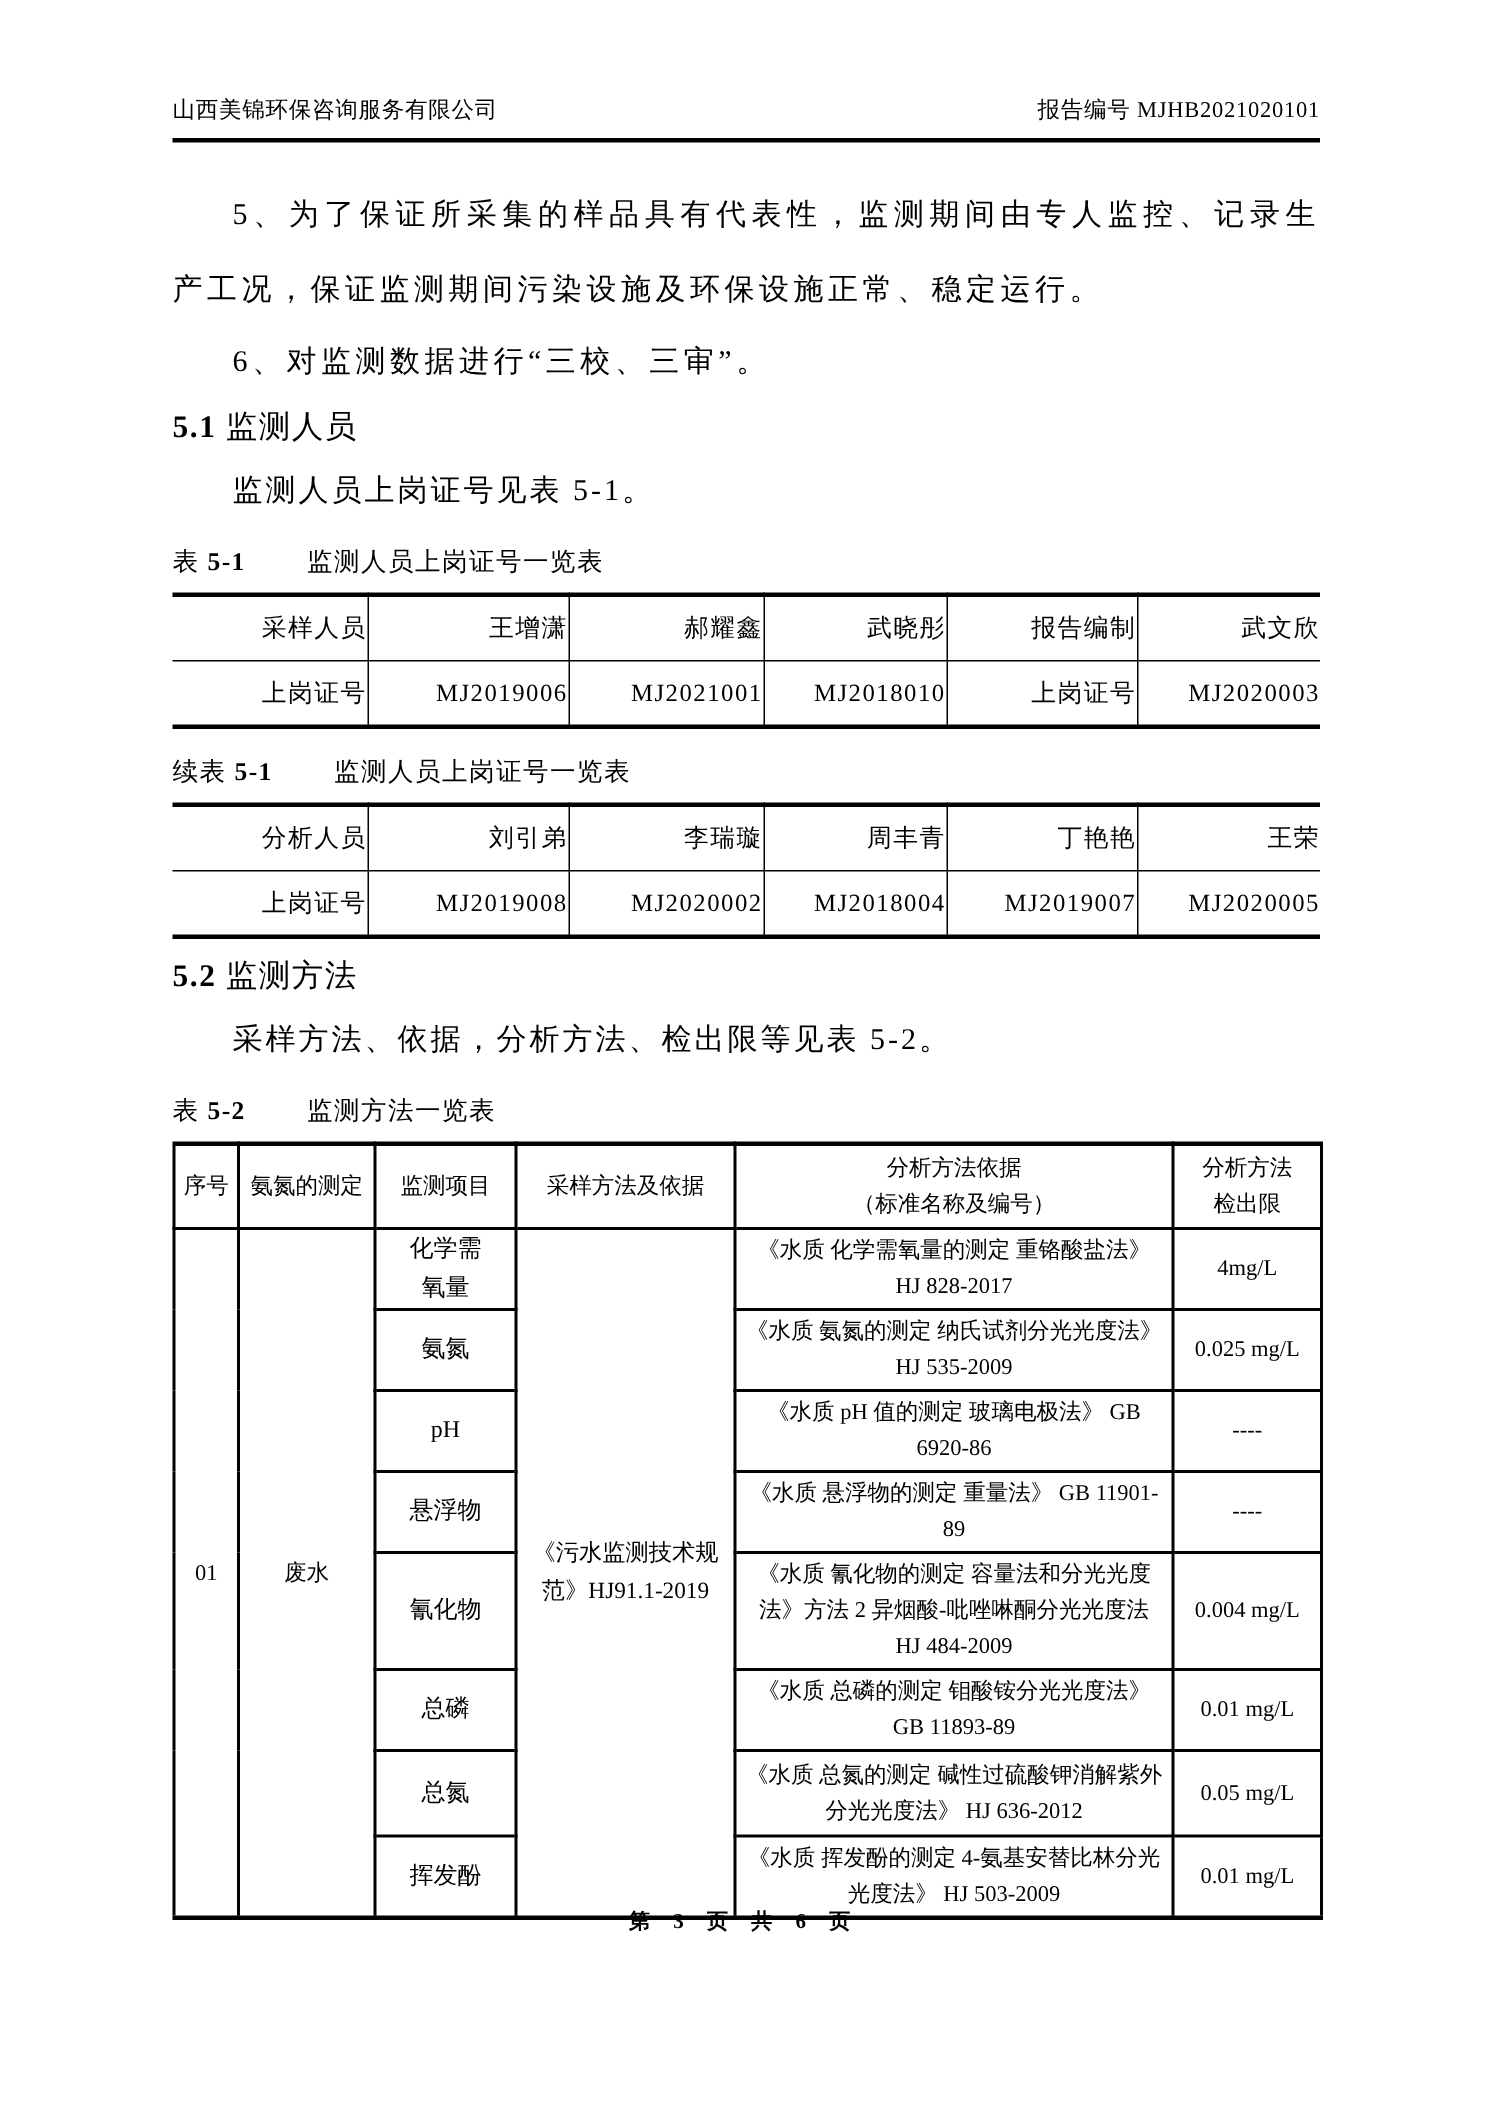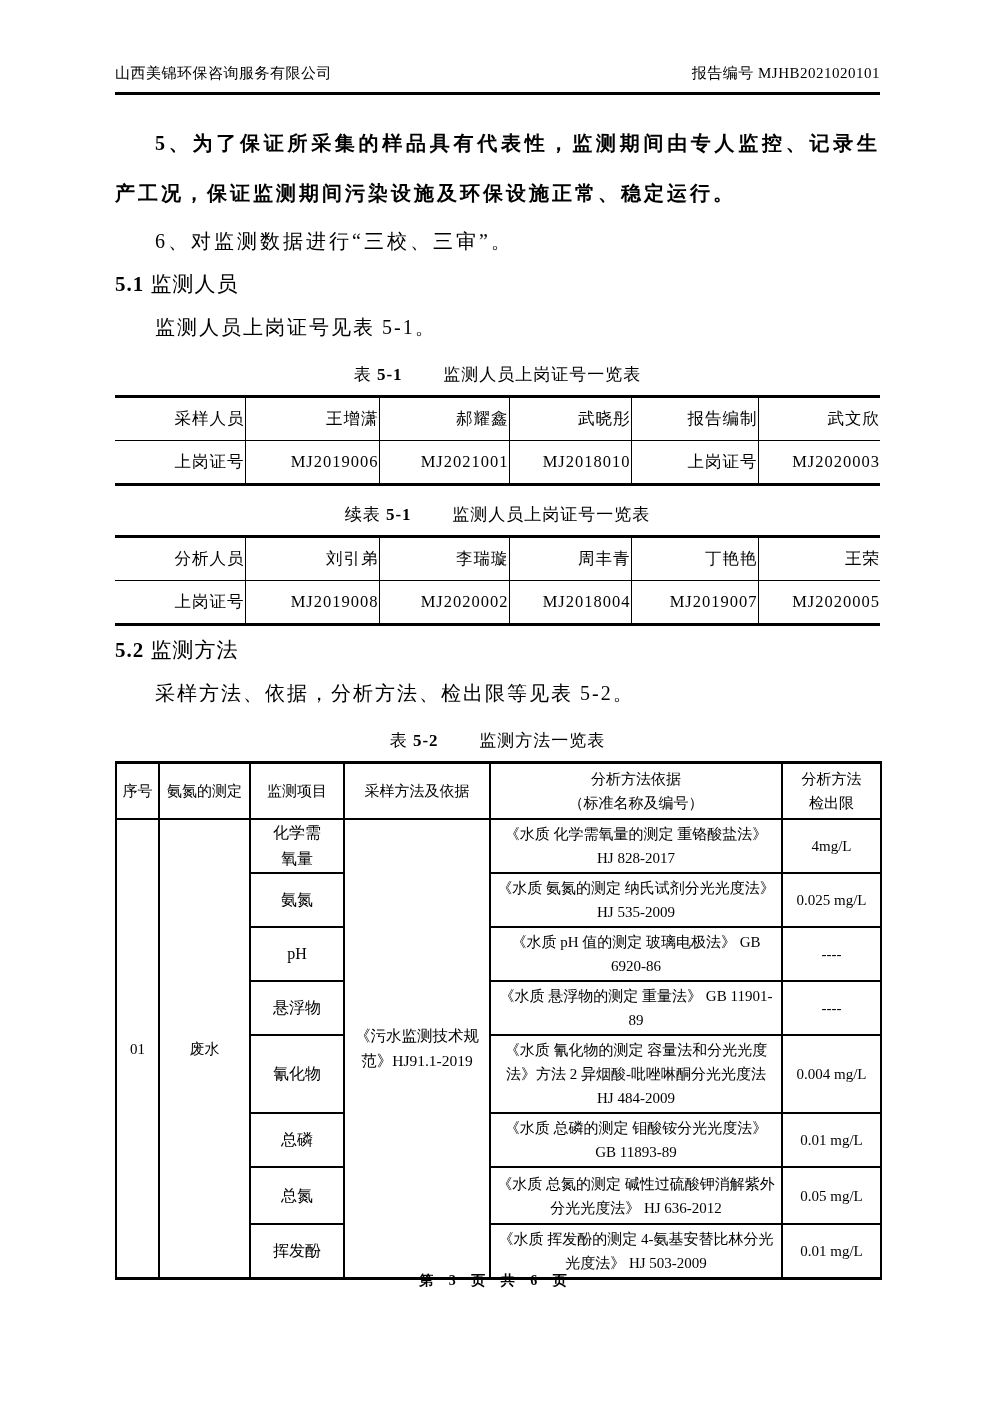--- a/index.html
+++ b/index.html
@@ -33,37 +33,36 @@
     margin-top: 9px;
   }
   
   .para {
     font-size: 20px;
     letter-spacing: 3px;
     line-height: 50px;
     text-align: justify;
     text-indent: 2em;
   }
-  .p5 { margin-top: 23px; font-weight: bold; }
+  .p5 { margin-top: 23px; }
   .p6 { line-height: 46px; }
   .sec-heading {
     font-size: 21px;
     letter-spacing: 1px;
     line-height: 40px;
   }
   .sec-heading .sec-num { font-weight: bold; }
   .intro {
     font-size: 20px;
     letter-spacing: 2px;
     line-height: 46px;
     text-indent: 2em;
   }
   .tbl-caption {
     margin-top: 12px;
-    text-align: center;
     font-size: 17px;
     letter-spacing: 1px;
     line-height: 26px;
   }
   .tbl-caption .cap-no { font-weight: bold; }
   .cap-gap { display: inline-block; width: 2.4em; }
   
   .t51 {
     border-collapse: collapse;
     table-layout: fixed;

